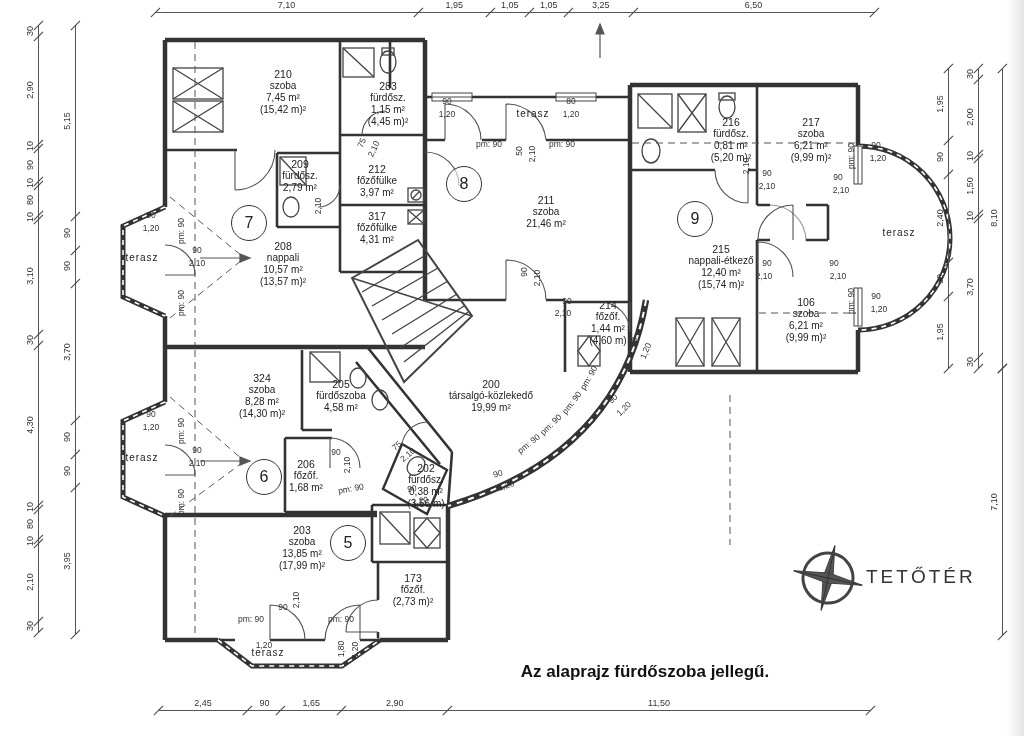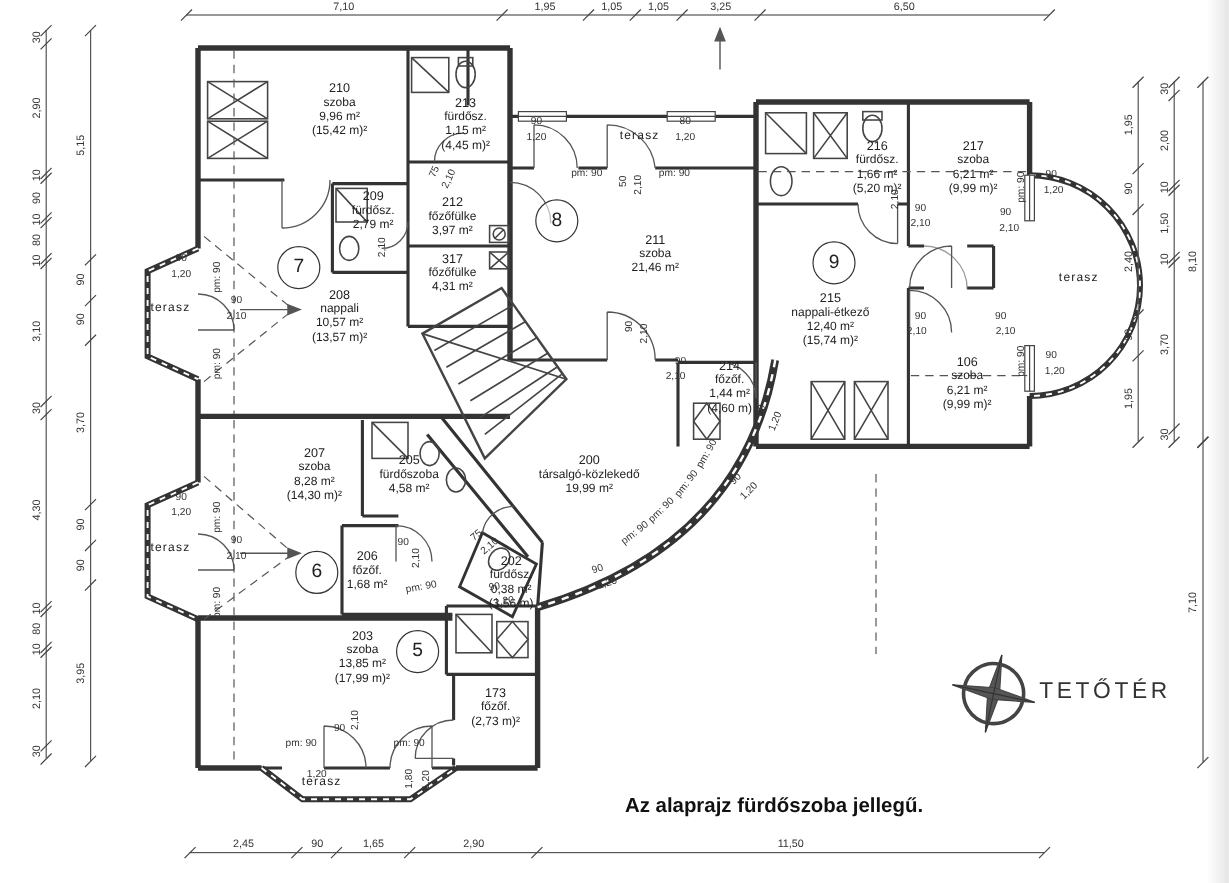--- a/index.html
+++ b/index.html
@@ -197,68 +197,68 @@
     <polygon points="828,545 833,578 828,611 823,578" fill="#555" stroke="#444" stroke-width="1"></polygon>
     <polygon points="793,578 828,583 863,578 828,573" fill="#555" stroke="#444" stroke-width="1"></polygon>
     <line x1="828" y1="545" x2="828" y2="611" stroke="#333" stroke-width="1"></line>
     <line x1="793" y1="578" x2="863" y2="578" stroke="#333" stroke-width="1"></line>
   </g>
 </svg>
 
 <div class="room-label" style="left:283px;top:68px">
   <div class="rl-num">210</div>
   <div>szoba</div>
-  <div>9,96 m²</div>
+  <div>7,45 m²</div>
   <div>(15,42 m)²</div>
 </div>
 <div class="room-label" style="left:388px;top:80px">
-  <div class="rl-num">213</div>
+  <div class="rl-num">283</div>
   <div>fürdősz.</div>
   <div>1,15 m²</div>
   <div>(4,45 m)²</div>
 </div>
 <div class="room-label" style="left:377px;top:163px">
   <div class="rl-num">212</div>
   <div>főzőfülke</div>
   <div>3,97 m²</div>
 </div>
 <div class="room-label" style="left:377px;top:210px">
   <div class="rl-num">317</div>
   <div>főzőfülke</div>
   <div>4,31 m²</div>
 </div>
-<div class="room-label" style="left:311px;top:158px">
+<div class="room-label" style="left:300px;top:158px">
   <div class="rl-num">209</div>
   <div>fürdősz.</div>
   <div>2,79 m²</div>
 </div>
 <div class="room-label" style="left:283px;top:240px">
   <div class="rl-num">208</div>
   <div>nappali</div>
   <div>10,57 m²</div>
   <div>(13,57 m)²</div>
 </div>
 <div class="room-label" style="left:546px;top:194px">
   <div class="rl-num">211</div>
   <div>szoba</div>
   <div>21,46 m²</div>
 </div>
 <div class="room-label" style="left:731px;top:116px">
   <div class="rl-num">216</div>
   <div>fürdősz.</div>
-  <div>1,66 m²</div>
+  <div>0,81 m²</div>
   <div>(5,20 m)²</div>
 </div>
 <div class="room-label" style="left:811px;top:116px">
   <div class="rl-num">217</div>
   <div>szoba</div>
   <div>6,21 m²</div>
   <div>(9,99 m)²</div>
 </div>
-<div class="room-label" style="left:692px;top:243px">
+<div class="room-label" style="left:721px;top:243px">
   <div class="rl-num">215</div>
   <div>nappali-étkező</div>
   <div>12,40 m²</div>
   <div>(15,74 m)²</div>
 </div>
 <div class="room-label" style="left:806px;top:296px">
   <div class="rl-num">106</div>
   <div>szoba</div>
   <div>6,21 m²</div>
   <div>(9,99 m)²</div>
@@ -268,21 +268,21 @@
   <div>főzőf.</div>
   <div>1,44 m²</div>
   <div>(4,60 m)</div>
 </div>
 <div class="room-label" style="left:491px;top:378px">
   <div class="rl-num">200</div>
   <div>társalgó-közlekedő</div>
   <div>19,99 m²</div>
 </div>
 <div class="room-label" style="left:262px;top:372px">
-  <div class="rl-num">207</div>
+  <div class="rl-num">324</div>
   <div>szoba</div>
   <div>8,28 m²</div>
   <div>(14,30 m)²</div>
 </div>
 <div class="room-label" style="left:341px;top:378px">
   <div class="rl-num">205</div>
   <div>fürdőszoba</div>
   <div>4,58 m²</div>
 </div>
 <div class="room-label" style="left:306px;top:458px">

